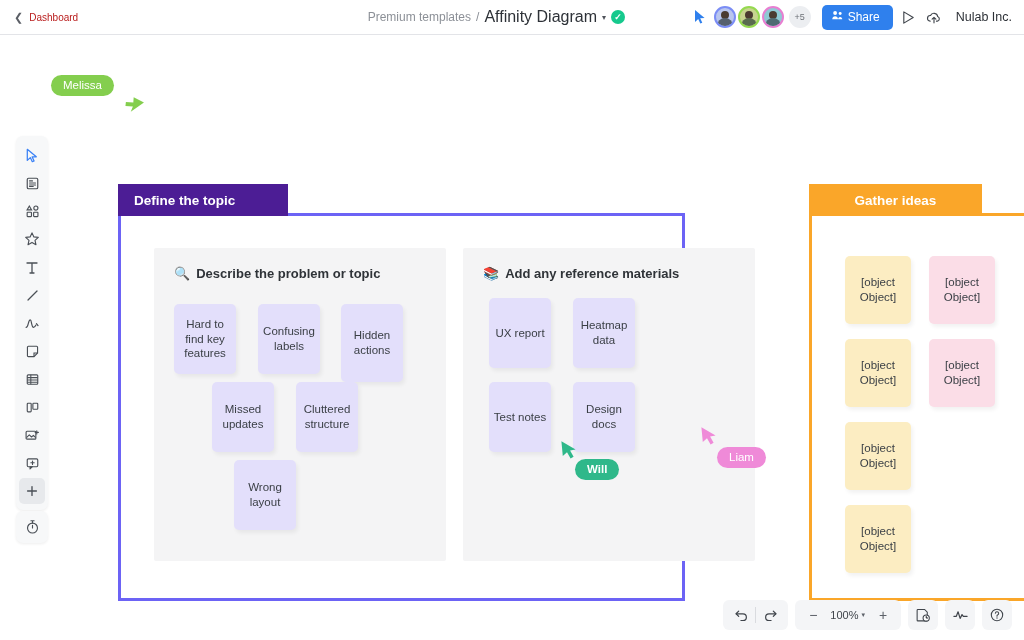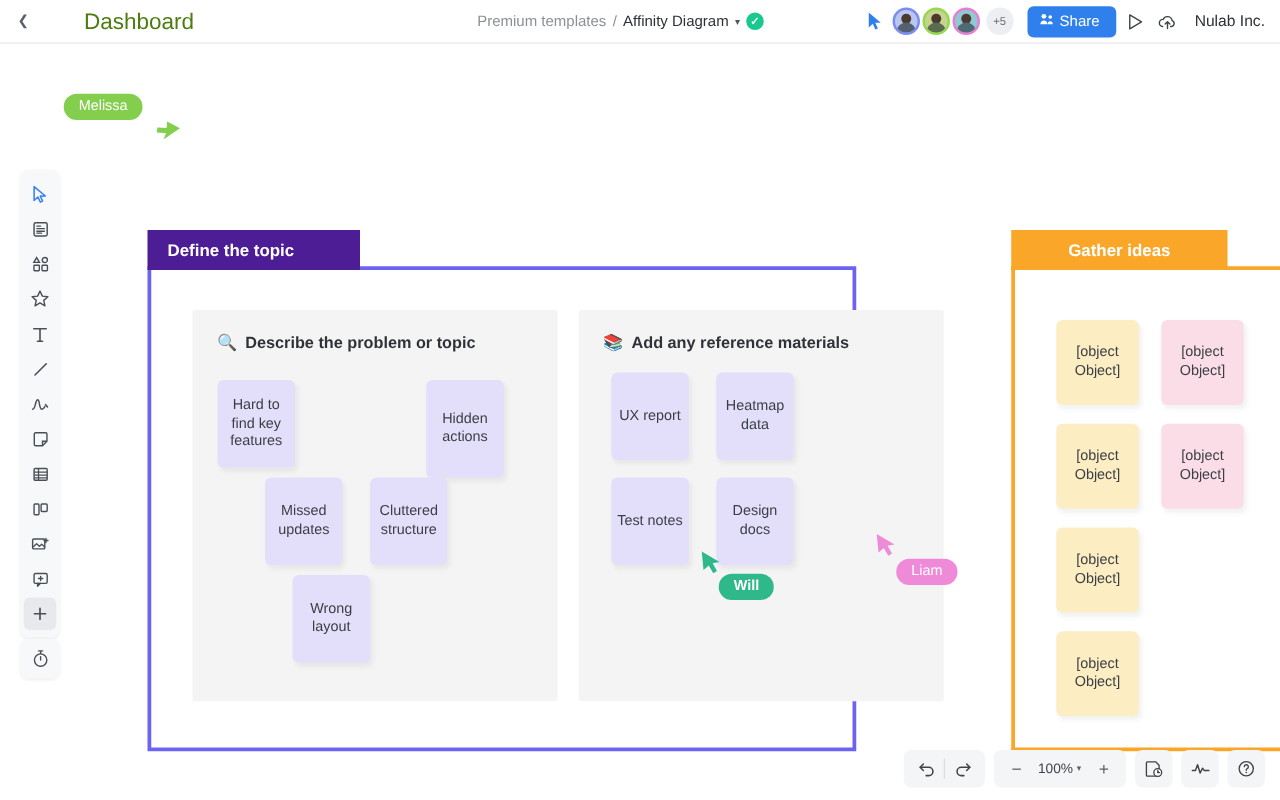--- a/index.html
+++ b/index.html
@@ -12,25 +12,25 @@
   .app { position: relative; width: 1024px; height: 640px; background:#fff; }
 
   
   .topbar {
     position: absolute; left:0; top:0; width:1024px; height:35px;
     background:#fff; border-bottom:1px solid #e3e4e8;
     display:flex; align-items:center;
   }
   .tb-left { display:flex; align-items:center; gap:6px; padding-left:14px; width:300px; }
   .chev-left { font-size:11px; color:#5b5f66; line-height:1; }
-  .dash-label { font-size:18px; color:#4d7c0f;margin-left:38px; }
+  .dash-label { font-size:10px; color:#b91c1c; }
   .tb-center { flex:1; display:flex; align-items:center; justify-content:center; gap:5px; }
   .crumb-muted { font-size:12px; color:#8c9097; }
   .crumb-sep { font-size:12px; color:#8c9097; }
-  .crumb-cur { font-size:12px; color:#2d3137; }
+  .crumb-cur { font-size:16px; color:#2d3137; }
   .caret { font-size:8px; color:#50545b; }
   .verified {
     width:14px; height:14px; border-radius:50%; background:#16c98d;
     display:flex; align-items:center; justify-content:center;
     color:#fff; font-size:9px; font-weight:bold;
   }
   .tb-right { display:flex; align-items:center; gap:7px; padding-right:12px; }
   .ptr-icon { width:14px; height:16px; }
   .avatars { display:flex; align-items:center; gap:2px; }
   .avatar {
@@ -354,20 +354,21 @@
     <div class="frame" id="frame-define" style="left:118px; top:178px; width:567px; height:388px;">
       <div class="frame-title">Define the topic</div>
 
       <div class="group-panel" style="left:33px; top:32px; width:292px; height:313px;"></div>
       <div class="group-head" style="left:53px; top:50px;">
         <span class="group-emoji">🔍</span>
         <span>Describe the problem or topic</span>
       </div>
 
       <div class="note purple" style="left:53px; top:88px; width:62px; height:70px;">Hard to find key features</div>
+      <div class="note purple" style="left:137px; top:88px; width:62px; height:70px;">Confusing labels</div>
       <div class="note purple" style="left:220px; top:88px; width:62px; height:78px;">Hidden actions</div>
       <div class="note purple" style="left:91px; top:166px; width:62px; height:70px;">Missed updates</div>
       <div class="note purple" style="left:175px; top:166px; width:62px; height:70px;">Cluttered structure</div>
       <div class="note purple" style="left:113px; top:244px; width:62px; height:70px;">Wrong layout</div>
 
       <div class="group-panel" style="left:342px; top:32px; width:292px; height:313px;"></div>
       <div class="group-head" style="left:362px; top:50px;">
         <span class="group-emoji">📚</span>
         <span>Add any reference materials</span>
       </div>

